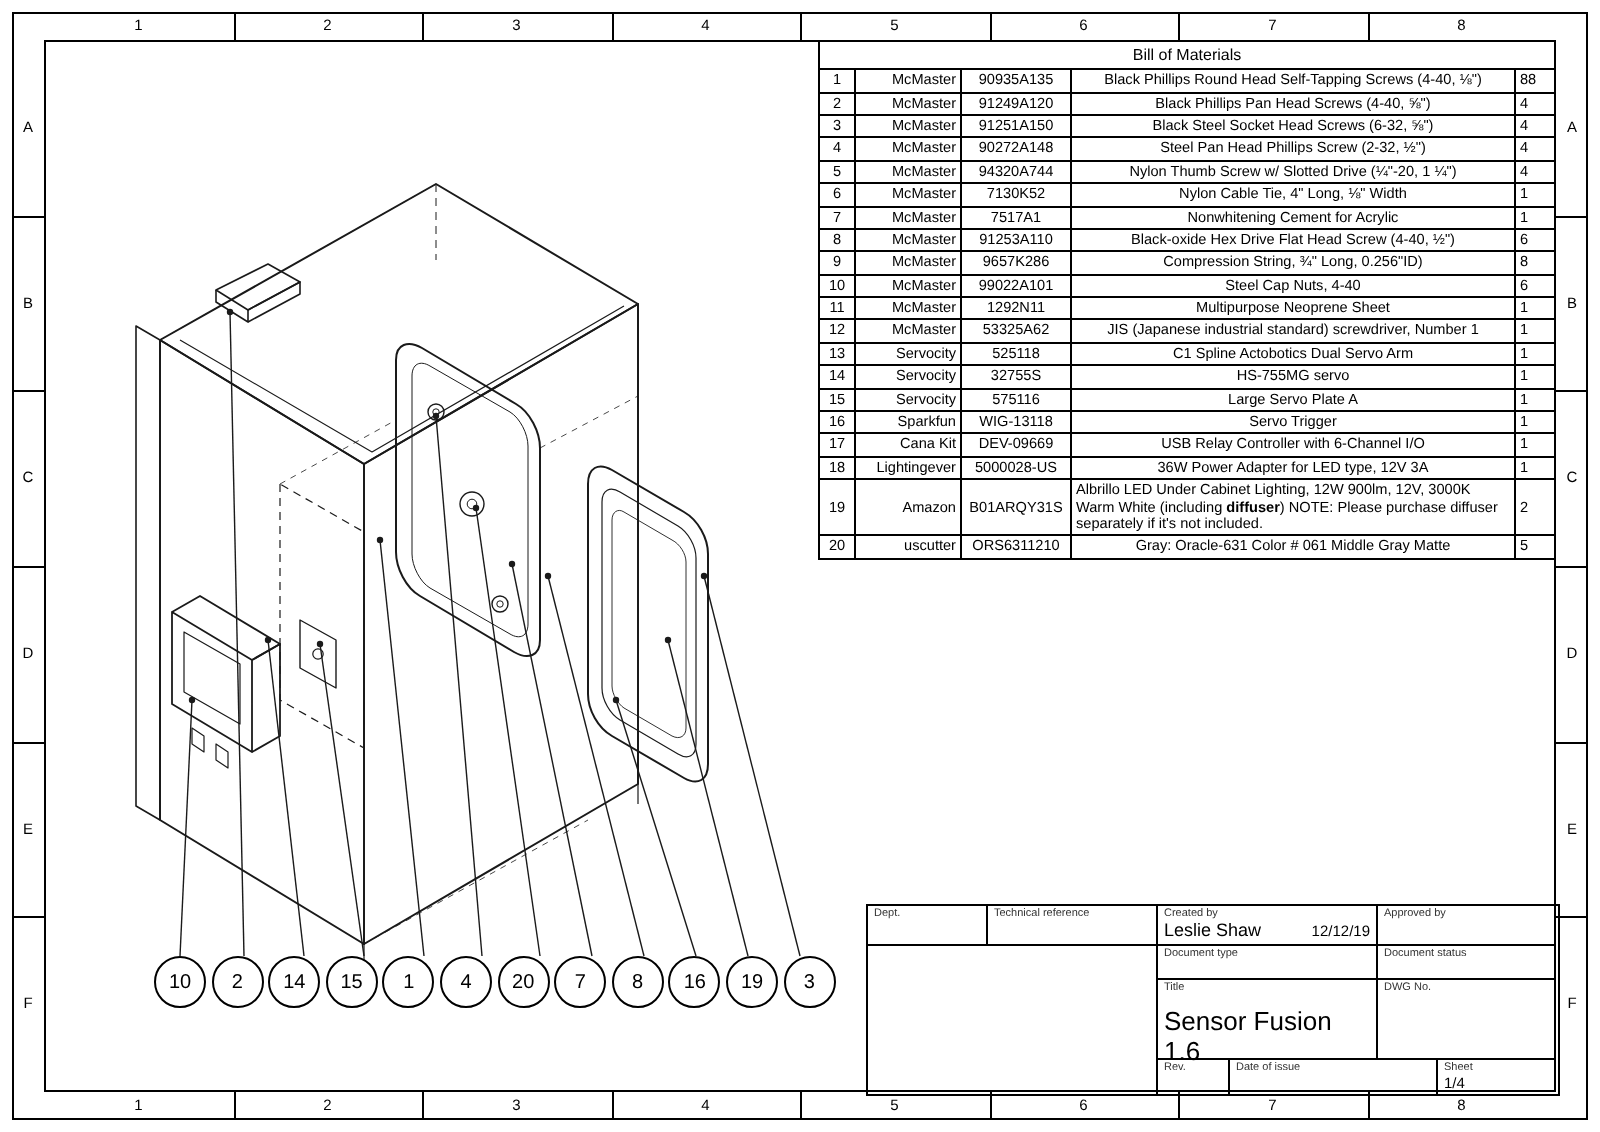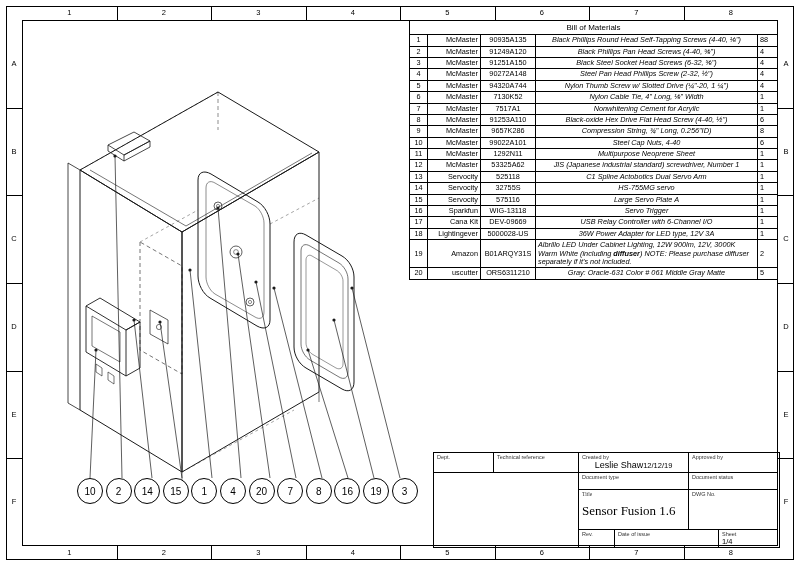--- a/index.html
+++ b/index.html
@@ -11,21 +11,21 @@
   .frame-outer{position:absolute;left:6px;top:6px;right:6px;bottom:6px;border:1px solid #000;}
   .frame-inner{position:absolute;left:22px;top:20px;right:22px;bottom:20px;border:1px solid #000;}
   .zone-lbl{position:absolute;font-size:7.5px;color:#000;text-align:center;width:12px;}
   .tick{position:absolute;background:#000;}
   
   #bom{position:absolute;left:409px;top:20px;width:369px;border-collapse:collapse;font-size:7.3px;color:#000;}
   #bom td,#bom th{border:1px solid #000;padding:1px 2px;vertical-align:middle;line-height:1.15;}
   #bom .c-idx{width:13px;text-align:center;}
   #bom .c-sup{width:48px;text-align:right;}
   #bom .c-pn{width:50px;text-align:center;}
-  #bom .c-desc{text-align:center;font-style:italic;}
+  #bom .c-desc{text-align:center;}
   #bom .c-qty{width:15px;text-align:left;}
   #bom .title-row td{text-align:center;font-size:8px;padding:2px;}
   .desc-left{text-align:left !important;}
   
   #titleblock{position:absolute;left:433px;top:452px;width:345px;height:94px;border:1px solid #000;font-size:6px;color:#000;}
   #titleblock .cell{position:absolute;box-sizing:border-box;border-right:1px solid #000;border-bottom:1px solid #000;padding:1px 3px;}
   #titleblock .lbl{font-size:5.5px;color:#333;}
   #titleblock .val{font-size:9px;color:#000;}
   #titleblock .val-sm{font-size:7.5px;}
   .tb-big{font-size:13px;}
@@ -355,42 +355,42 @@
     <div class="cell" style="left:0;top:0;width:60px;height:20px;">
       <div class="lbl">Dept.</div>
       <div class="val-sm"></div>
     </div>
     <div class="cell" style="left:60px;top:0;width:85px;height:20px;">
       <div class="lbl">Technical reference</div>
       <div class="val-sm"></div>
     </div>
     <div class="cell" style="left:145px;top:0;width:110px;height:20px;">
       <div class="lbl">Created by</div>
-      <div style="display:flex;justify-content:center;align-items:baseline;">
+      <div style="display:flex;justify-content:space-between;align-items:baseline;">
         <span class="val">Leslie Shaw</span>
         <span class="val-sm">12/12/19</span>
       </div>
     </div>
     <div class="cell" style="left:255px;top:0;width:89px;height:20px;border-right:none;">
       <div class="lbl">Approved by</div>
       <div class="val-sm"></div>
     </div>
 
     <div class="cell" style="left:145px;top:20px;width:110px;height:17px;">
       <div class="lbl">Document type</div>
       <div class="val-sm"></div>
     </div>
     <div class="cell" style="left:255px;top:20px;width:89px;height:17px;border-right:none;">
       <div class="lbl">Document status</div>
       <div class="val-sm"></div>
     </div>
 
     <div class="cell" style="left:0;top:20px;width:145px;height:74px;border-bottom:none;"></div>
 
-    <div class="cell" style="left:145px;top:37px;width:110px;height:40px;font-family:Liberation Serif, serif;">
+    <div class="cell" style="left:145px;top:37px;width:110px;height:40px;">
       <div class="lbl">Title</div>
       <div class="tb-big" style="margin-top:6px;">Sensor Fusion 1.6</div>
     </div>
     <div class="cell" style="left:255px;top:37px;width:89px;height:40px;border-right:none;">
       <div class="lbl">DWG No.</div>
       <div class="val-sm"></div>
     </div>
 
     <div class="cell" style="left:145px;top:77px;width:36px;height:17px;border-bottom:none;">
       <div class="lbl">Rev.</div>

